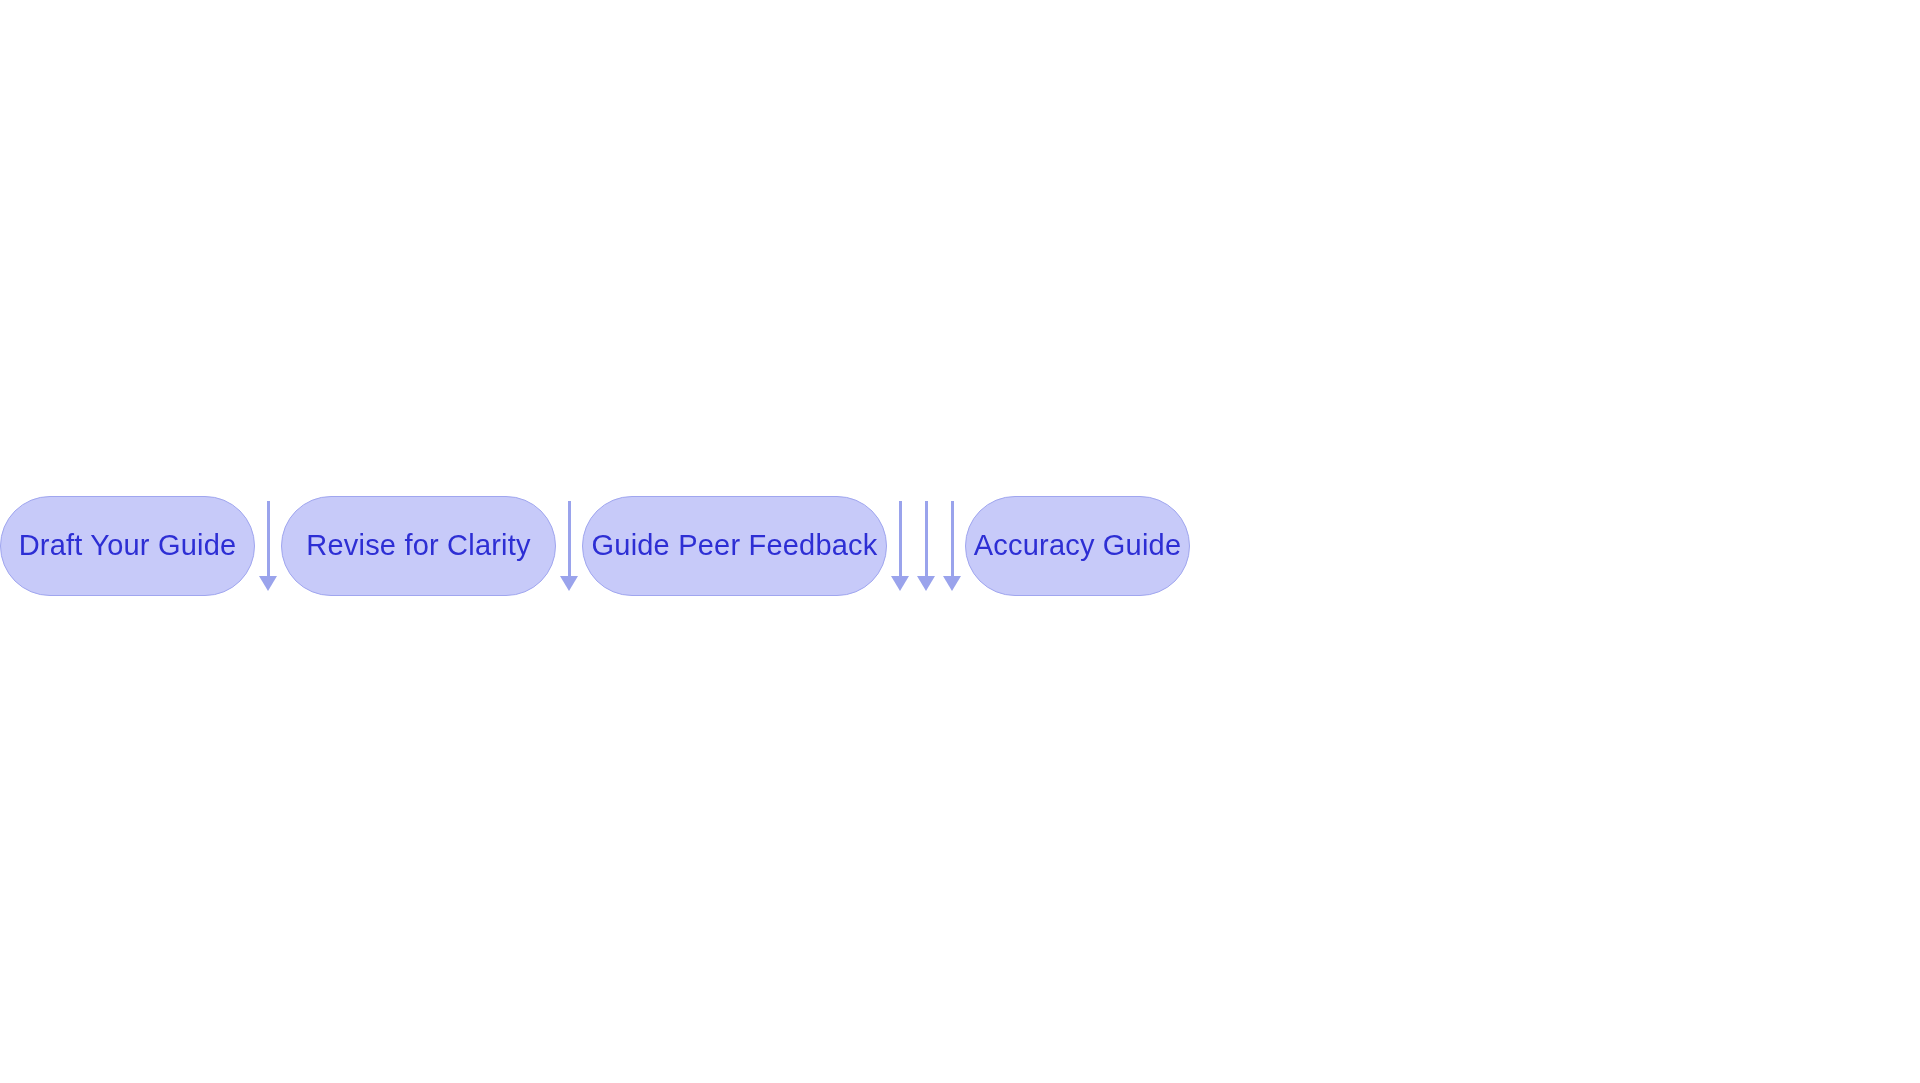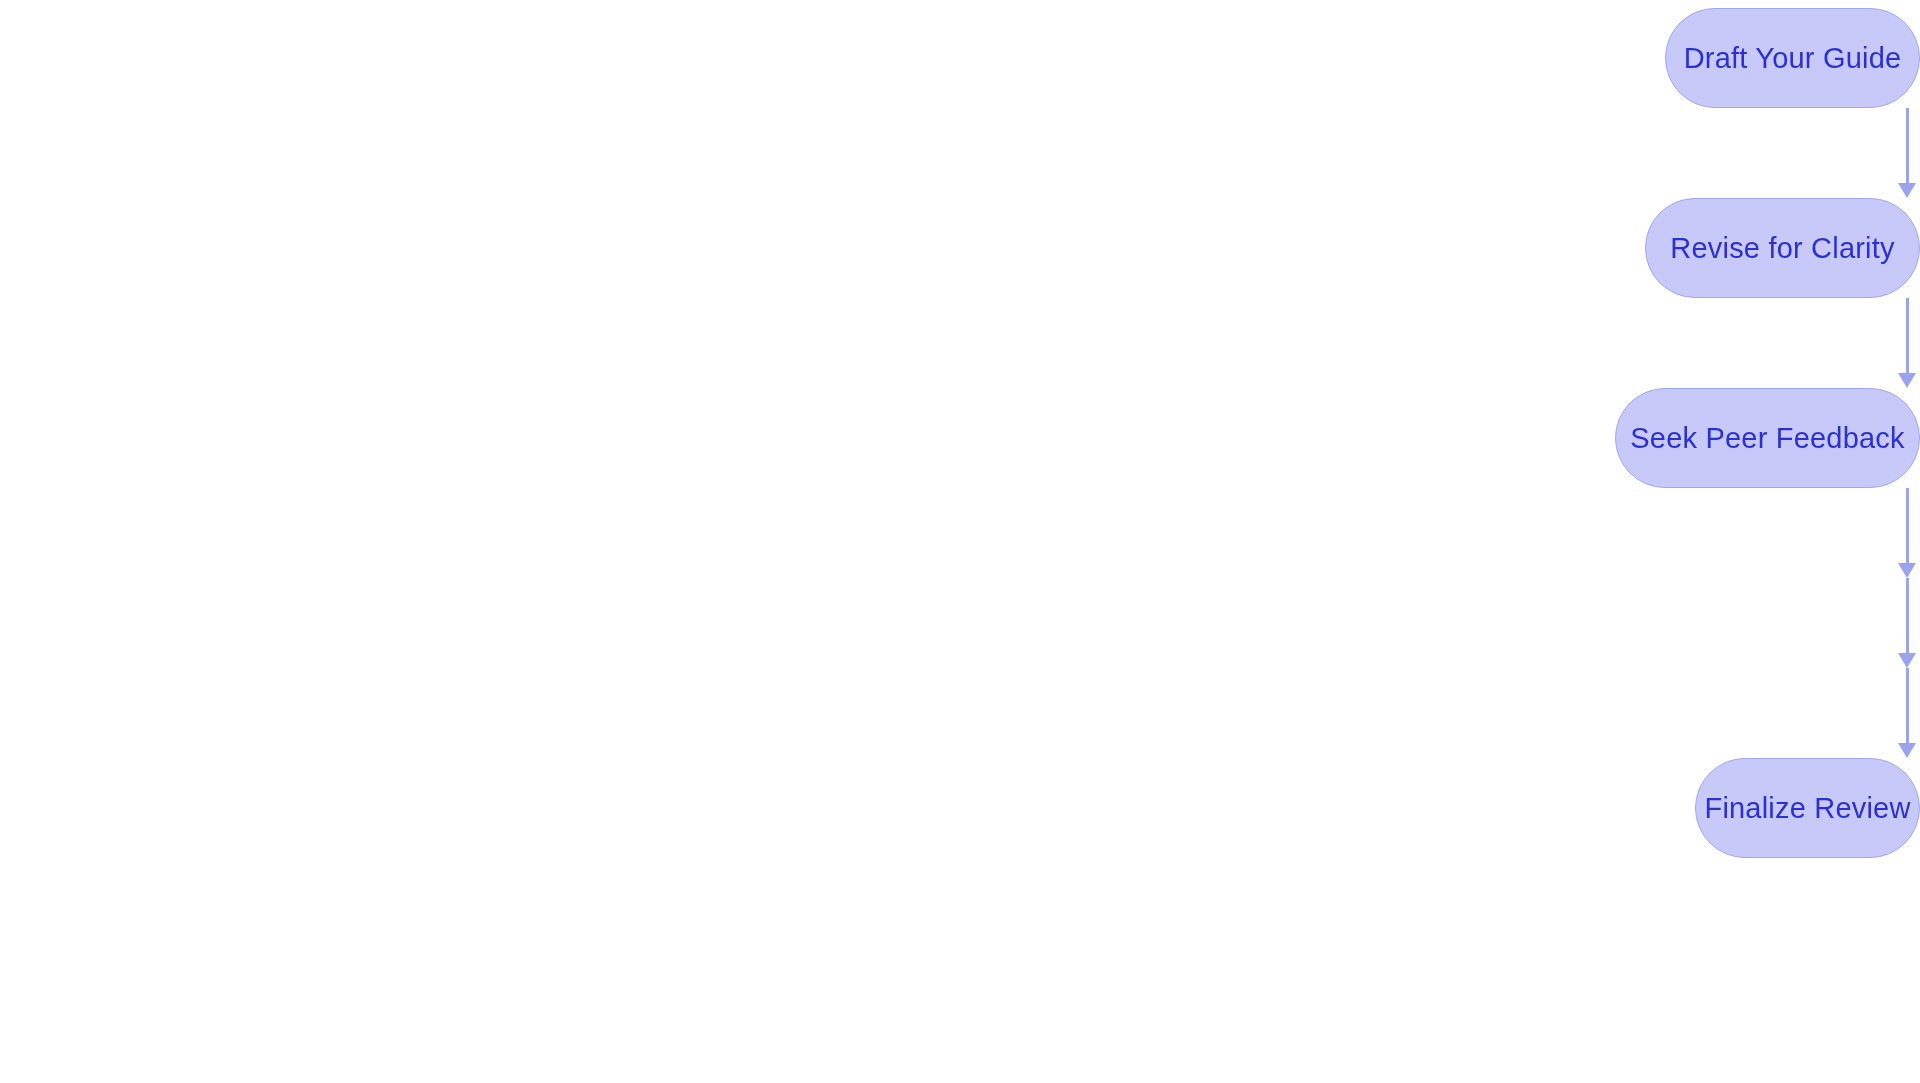--- a/index.html
+++ b/index.html
@@ -12,22 +12,22 @@
     background: #ffffff;
     font-family: "Liberation Sans", sans-serif;
     overflow: hidden;
   }
 
   .flowchart {
     position: relative;
     width: 1920px;
     height: 1083px;
     display: flex;
-    flex-direction: column;
-    align-items: flex-end;
+    flex-direction: row;
+    align-items: center;
     box-sizing: border-box;
     padding-top: 8px;
   }
 
   .node {
     box-sizing: border-box;
     height: 100px;
     border-radius: 50px;
     background: #c7caf9;
     border: 1.6px solid #a0a6ef;
@@ -96,37 +96,37 @@
   <div class="node w-1">
     <span class="node-label">Revise for Clarity</span>
   </div>
 
   <div class="connector">
     <div class="connector-line"></div>
     <div class="connector-arrow"></div>
   </div>
 
   <div class="node w-2">
-    <span class="node-label">Seek Peer Feedback</span>
+    <span class="node-label">Guide Peer Feedback</span>
   </div>
 
   <div class="connector">
     <div class="connector-line"></div>
     <div class="connector-arrow"></div>
   </div>
 
 
   <div class="connector">
     <div class="connector-line"></div>
     <div class="connector-arrow"></div>
   </div>
 
 
   <div class="connector">
     <div class="connector-line"></div>
     <div class="connector-arrow"></div>
   </div>
 
   <div class="node w-5">
-    <span class="node-label">Finalize Review</span>
+    <span class="node-label">Accuracy Guide</span>
   </div>
 
 </div>
 
 </body></html>

